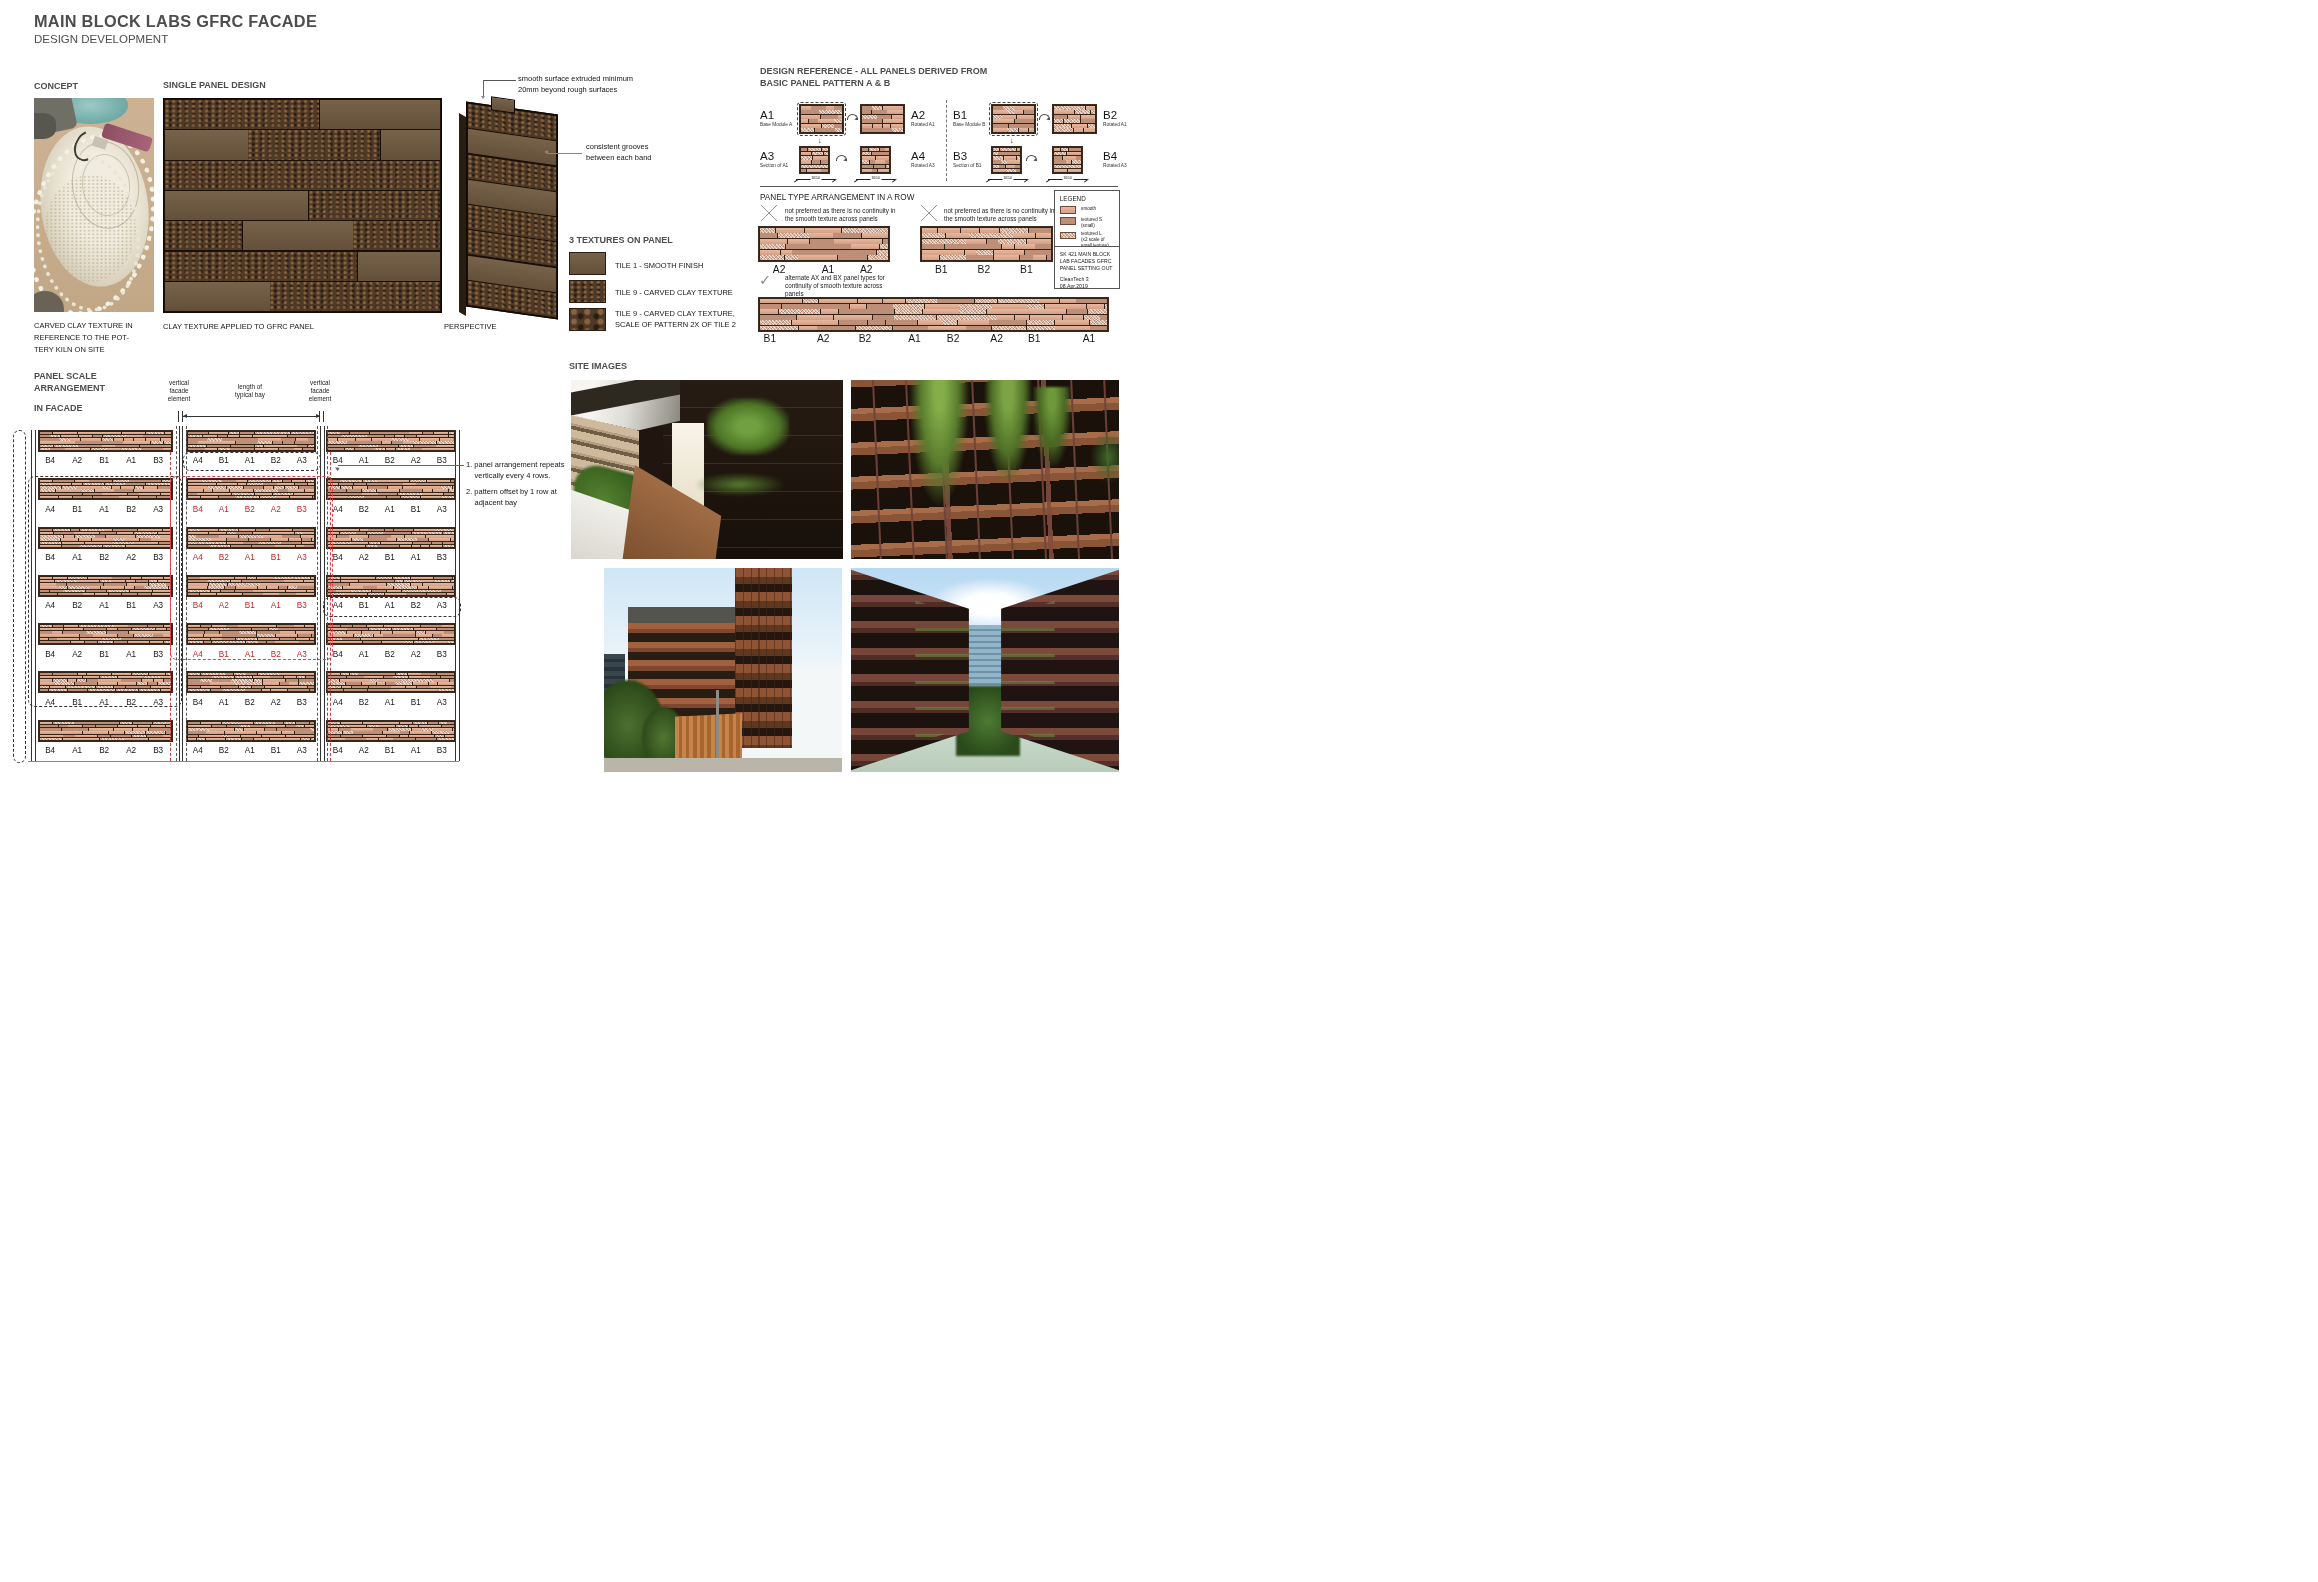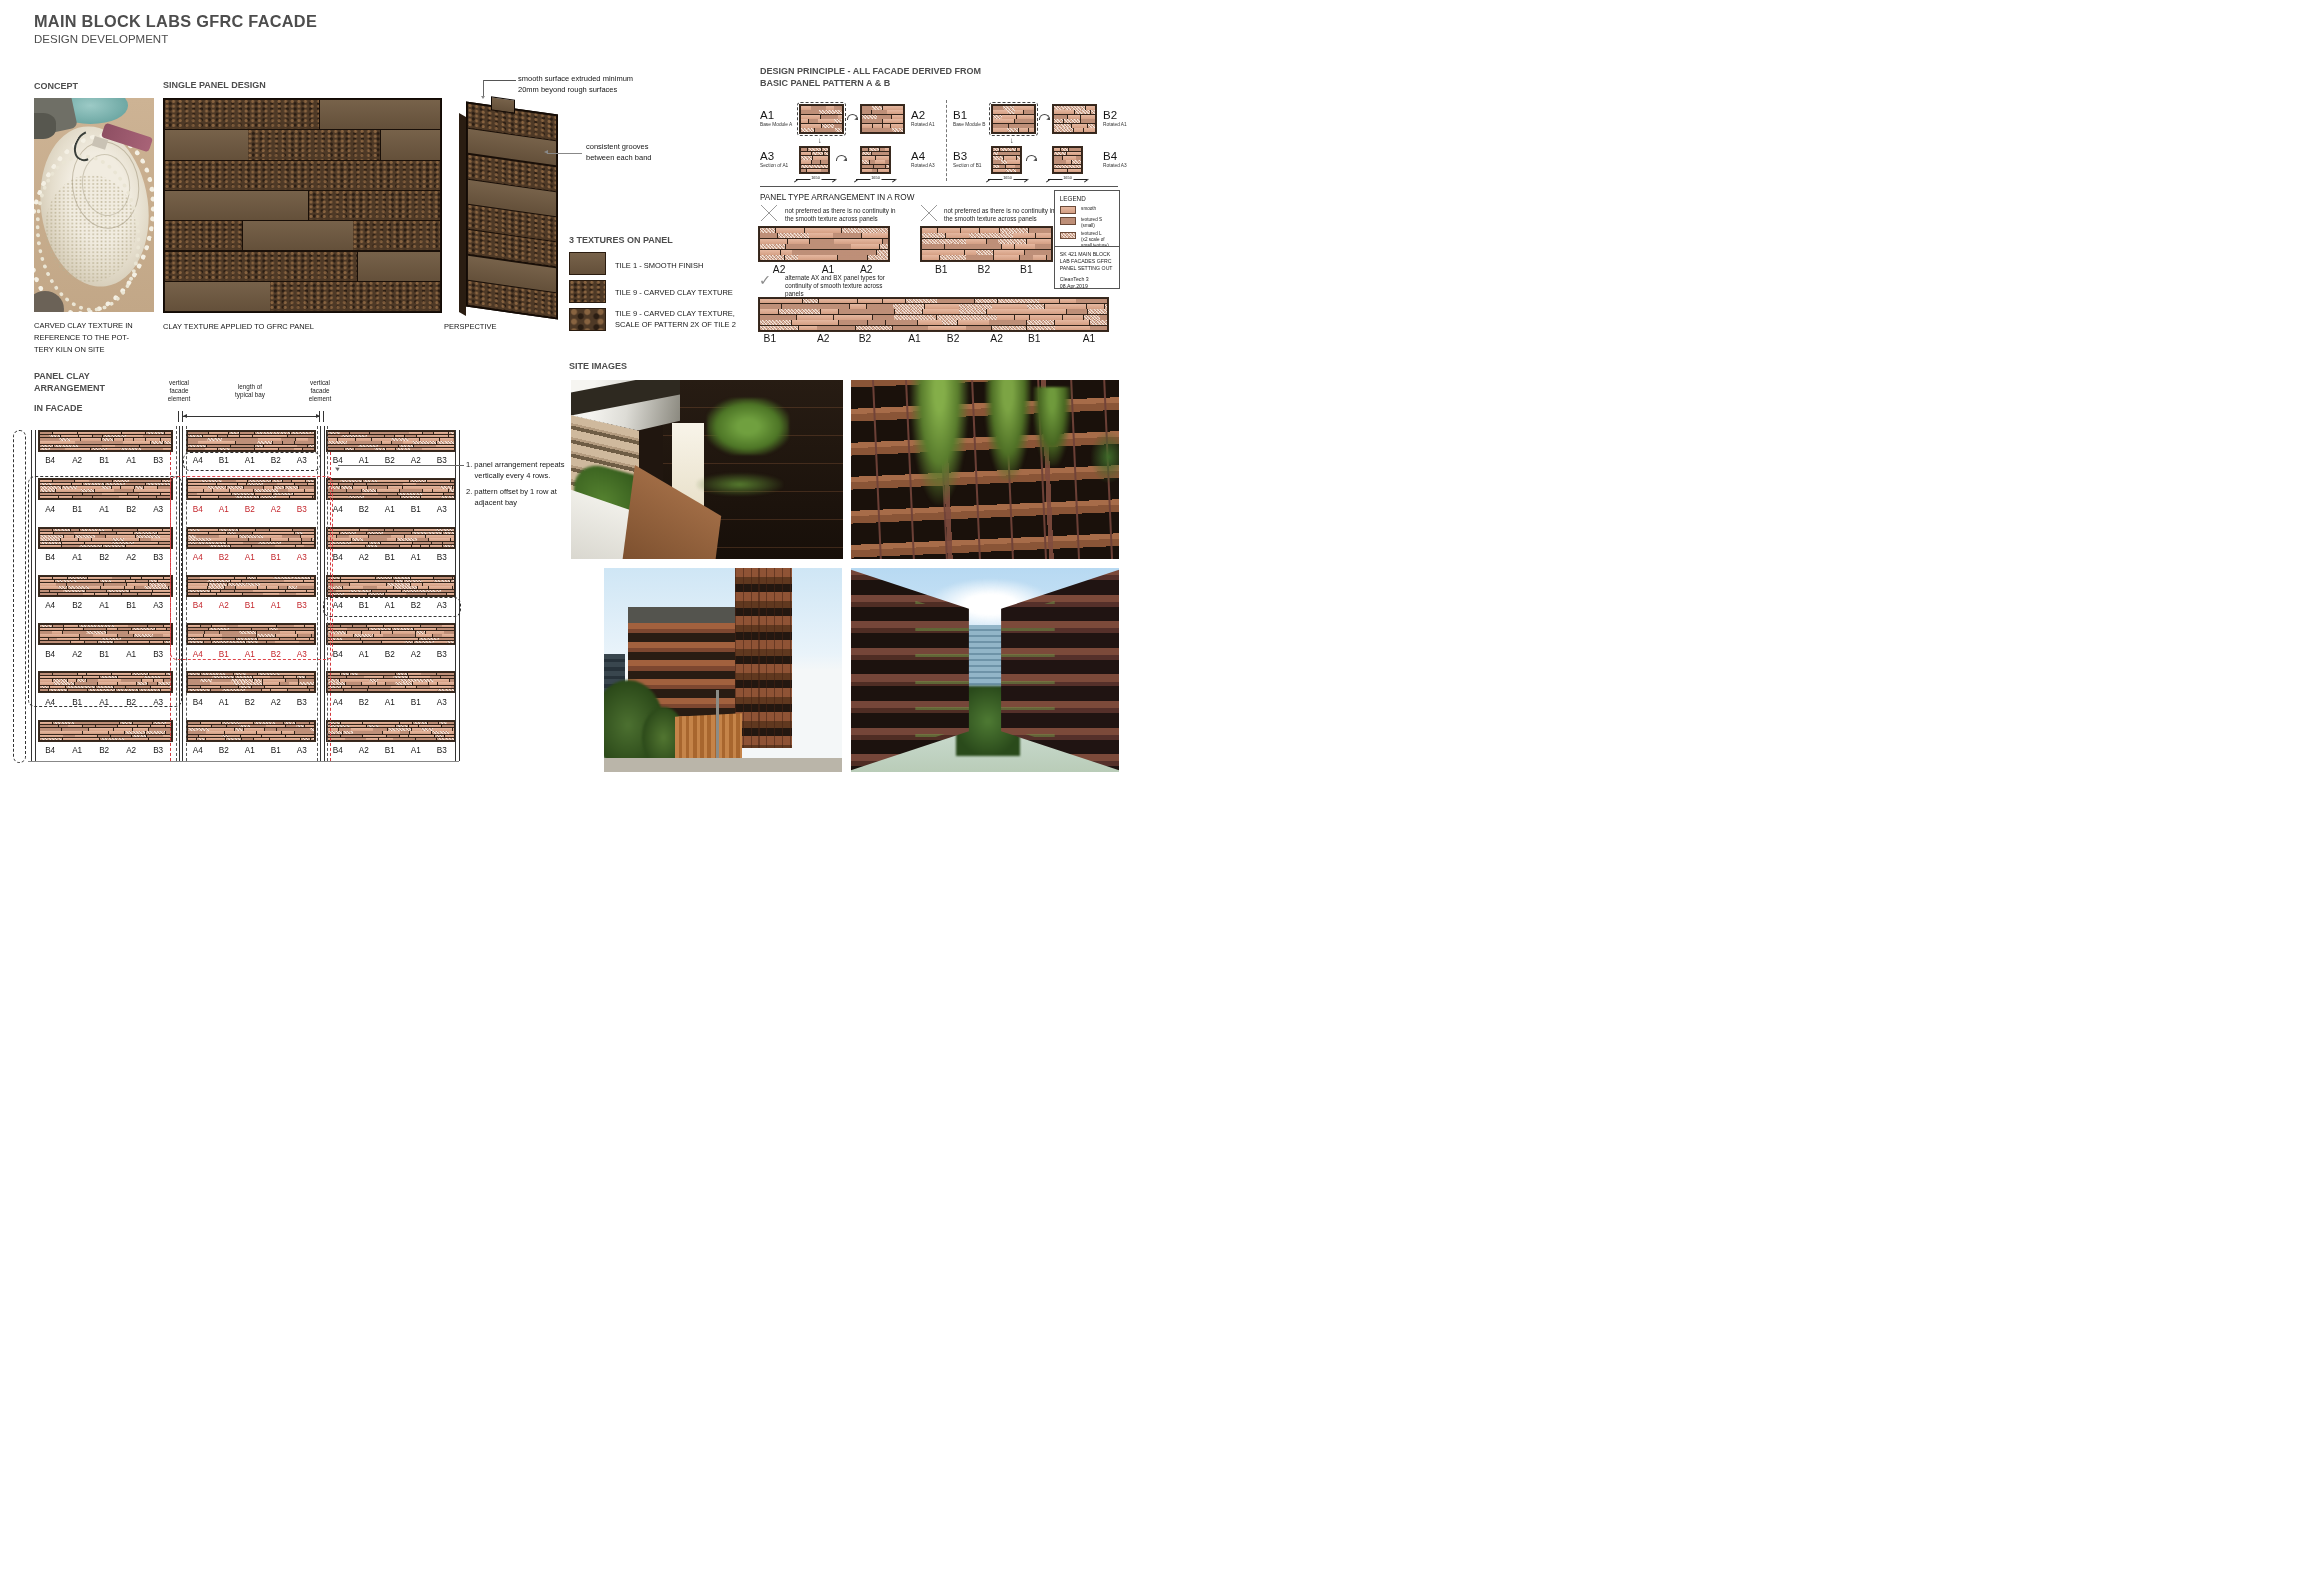--- a/index.html
+++ b/index.html
@@ -227,21 +227,21 @@
   <div class="abs tile ds" style="left:569px;top:252px"></div>
   <div class="abs cap" style="left:615px;top:260px">TILE 1 - SMOOTH FINISH</div>
   <div class="abs tile dr" style="left:569px;top:280px"></div>
   <div class="abs cap" style="left:615px;top:287px">TILE 9 - CARVED CLAY TEXTURE</div>
   <div class="abs tile dr2x" style="left:569px;top:308px"></div>
   <div class="abs cap" style="left:615px;top:309px;line-height:1.45">
     <div>TILE 9 - CARVED CLAY TEXTURE,</div>
     <div>SCALE OF PATTERN 2X OF TILE 2</div>
   </div>
 
-  <div class="abs h3" style="left:760px;top:66px">DESIGN PRINCIPLE - ALL FACADE DERIVED FROM</div>
+  <div class="abs h3" style="left:760px;top:66px">DESIGN REFERENCE - ALL PANELS DERIVED FROM</div>
   <div class="abs h3" style="left:760px;top:78px">BASIC PANEL PATTERN A &amp; B</div>
 
   <div class="abs" style="left:760px;top:109px">
     <div class="mid">A1</div>
     <div class="msub">Base Module A</div>
   </div>
   <div class="mslot basem strip" style="left:799px;top:104px;width:45px;height:30px">
       <div class="prow">
         <i class="seg s" style="flex: 0 0 24.5124%;"></i>
         <i class="seg ts" style="flex: 0 0 34.1527%;"></i>
@@ -824,21 +824,21 @@
       </div>
   </div>
   <div class="lbox" style="left:1054px;top:246px;width:66px;height:43px">
     <div class="tb">SK 421 MAIN BLOCK</div>
     <div class="tb">LAB FACADES GFRC</div>
     <div class="tb">PANEL SETTING OUT</div>
     <div class="tb" style="margin-top:3.6px">CleanTech 3</div>
     <div class="tb">08.Apr.2019</div>
   </div>
 
-  <div class="abs h3" style="left:34px;top:371px">PANEL CLAY</div>
+  <div class="abs h3" style="left:34px;top:371px">PANEL SCALE</div>
   <div class="abs h3" style="left:34px;top:383px">ARRANGEMENT</div>
   <div class="abs h3" style="left:34px;top:403px">IN FACADE</div>
 
   <div class="abs small" style="left:149px;top:379px;width:60px;text-align:center">
     <div>vertical</div>
     <div>facade</div>
     <div>element</div>
   </div>
   <div class="abs small" style="left:214px;top:383px;width:72px;text-align:center">
     <div>length of</div>

